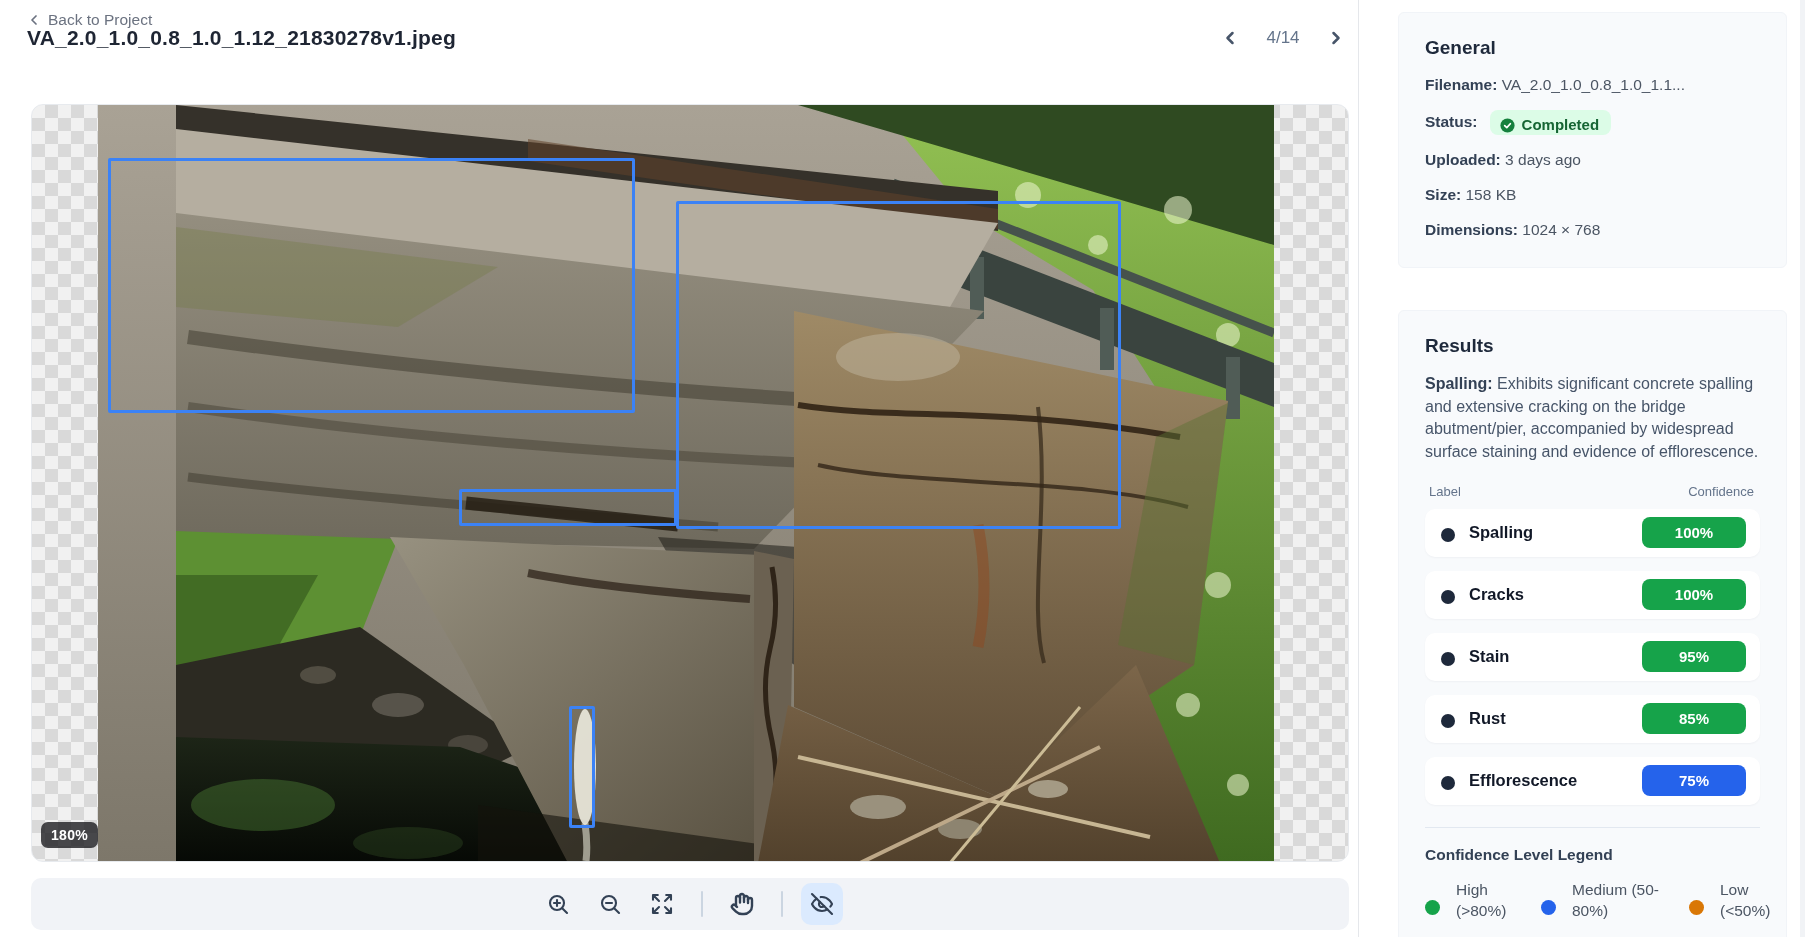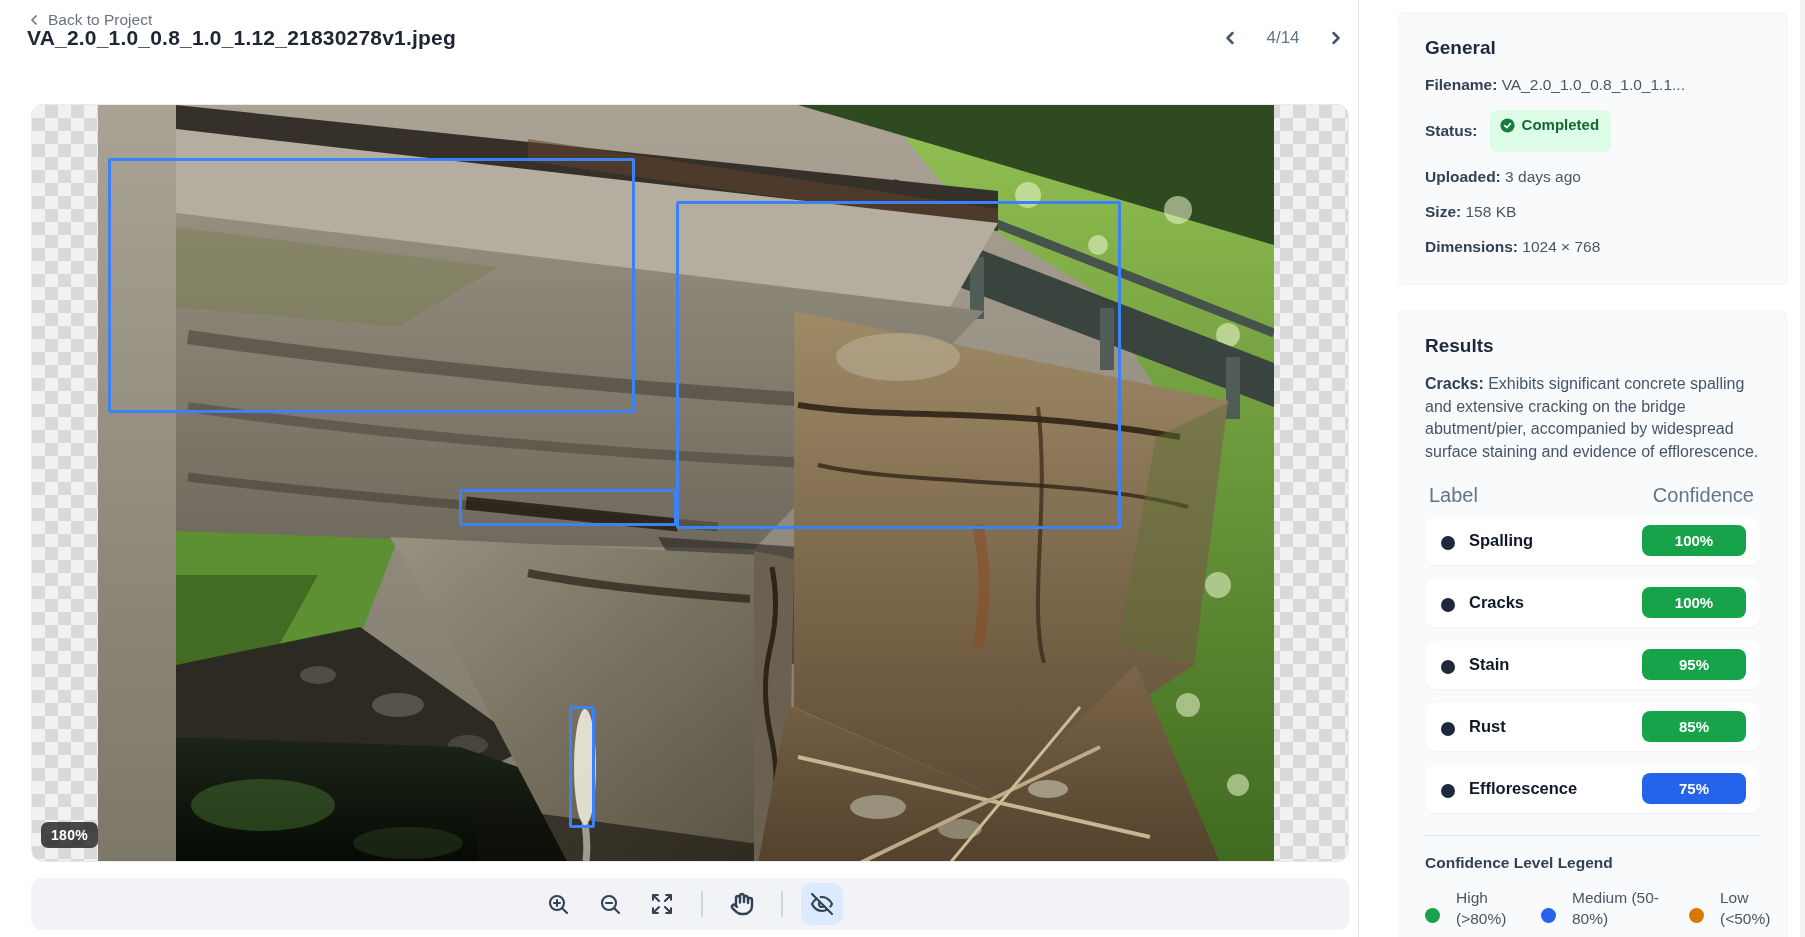--- a/index.html
+++ b/index.html
@@ -41,27 +41,27 @@
 
   
   .side-divider { left:1358px; top:0; width:1px; height:937px; background:#e5e7eb; }
   .card { left:1398px; width:389px; background:#f8fafc; border-radius:6px;
           padding:24px 26px; border:1px solid #f1f4f8; }
   .card h2 { font-size:19px; font-weight:700; color:#1e293b; margin-bottom:16px; }
   .meta-row { font-size:15.5px; color:#4b5563; margin-bottom:14px; line-height:1.35; }
   .meta-row b { color:#334155; font-weight:700; }
   .meta-row.status { display:flex; align-items:center; gap:12px; margin-bottom:15px; }
   .status-badge { display:inline-flex; align-items:center; gap:6px; background:#dcfce7;
-                  color:#166534; font-size:15px; font-weight:600; padding:5px 12px 17px 9px;
+                  color:#166534; font-size:15px; font-weight:600; padding:5px 12px 0 9px;
                   border-radius:8px; }
 
   .summary { font-size:16px; line-height:1.42; color:#475569; margin-bottom:20px; }
   .summary b { color:#334155; }
   .cols-header { display:flex; justify-content:space-between; color:#64748b;
-                 font-size:20px; padding:0 6px 0 4px; margin-bottom:10px; }
+                 font-size:13px; padding:0 6px 0 4px; margin-bottom:10px; }
   .label-row { background:#ffffff; border-radius:10px; padding:0 14px 0 16px; height:48px;
                display:flex; align-items:center; justify-content:space-between;
                margin-bottom:14px; box-shadow:0 1px 2px rgba(15,23,42,.04); }
   .label-left { display:flex; align-items:flex-end; gap:14px; }
   .label-dot { width:14px; height:14px; border-radius:50%; background:#1e293b; }
   .label-name { font-size:16.5px; font-weight:600; color:#111827; }
   .conf-badge { width:104px; text-align:center; color:#fff; font-size:15px; font-weight:700;
                 padding:7px 0; border-radius:8px; }
 
   .legend-sep { border:none; border-top:1px solid #e2e8f0; margin:22px 0 18px; }
@@ -296,21 +296,21 @@
   </div>
   <div class="meta-row" style="margin-bottom:2px;">
     <b>Dimensions:</b>
     <span>1024 × 768</span>
   </div>
 </div>
 
 <div class="abs card" style="top:310px; height:720px;">
   <h2>Results</h2>
   <p class="summary">
-    <b>Cracks:</b>
+    <b>Spalling:</b>
     <span>Exhibits significant concrete spalling and extensive cracking on the bridge abutment/pier, accompanied by widespread surface staining and evidence of efflorescence.</span>
   </p>
   <div class="cols-header">
     <span>Label</span>
     <span>Confidence</span>
   </div>
   <div id="label-rows">
       <div class="label-row">
         <span class="label-left">
        <span class="label-dot"></span>

